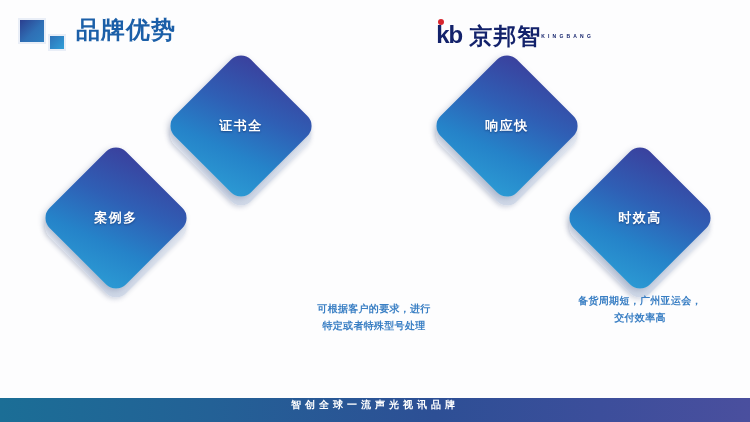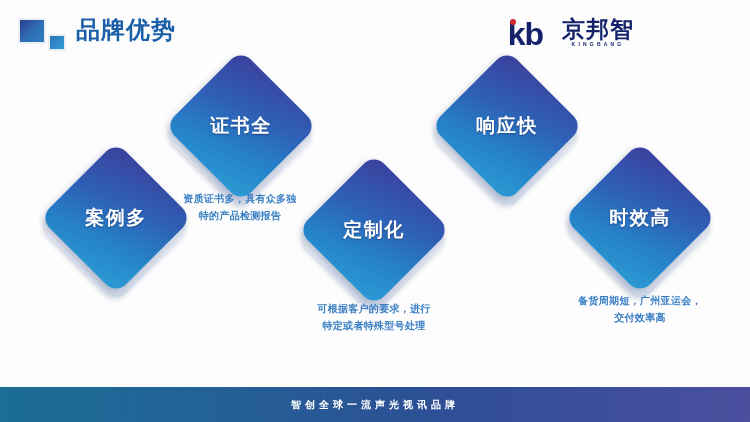--- a/index.html
+++ b/index.html
@@ -5,50 +5,50 @@
   html,body{margin:0;padding:0;}
   body{
     width:750px;height:422px;overflow:hidden;
     background:#ffffff;
     font-family:"Liberation Sans","DejaVu Sans",sans-serif;
     position:relative;
   }
   .slide{position:absolute;inset:0;background:#fdfdfe;}
 
   
-  .header{position:absolute;left:0;top:0;width:606px;height:60px;padding-left:40px;}
+  .header{position:absolute;left:0;top:0;width:606px;height:60px;}
   .sq-group{position:absolute;left:18px;top:18px;width:52px;height:36px;}
   .sq-big{
     position:absolute;left:0;top:0;width:28px;height:26px;
     background:linear-gradient(135deg,#2b3f8f 0%,#2f6fb5 55%,#2e7fc0 100%);
     border:2px solid #e9eef7;box-sizing:border-box;
   }
   .sq-small{
     position:absolute;left:30px;top:16px;width:18px;height:17px;
     background:linear-gradient(135deg,#2f72b8 0%,#2f9fd8 100%);
     border:2px solid #e9eef7;box-sizing:border-box;
   }
   .page-title{
     position:absolute;left:76px;top:14px;
     font-size:24px;font-weight:bold;color:#1b5fa8;letter-spacing:1px;
     line-height:32px;
   }
 
   
   .logo{position:absolute;right:12px;top:16px;height:32px;display:flex;align-items:flex-end;}
   .logo-mark{
-    font-size:32px;font-weight:bold;color:#13226b;
+    font-size:24px;font-weight:bold;color:#13226b;
     line-height:27px;letter-spacing:-1px;position:relative;
   }
   .logo-dot{
     position:absolute;left:2px;top:-2px;width:6px;height:6px;border-radius:50%;
     background:#d7262e;
   }
   .logo-cn{
-    margin-left:19px;display:flex;flex-direction:column;align-items:center;
+    margin-left:7px;display:flex;flex-direction:row;align-items:center;
   }
   .logo-cn-main{
     font-size:23px;font-weight:bold;color:#13226b;line-height:24px;letter-spacing:1px;
   }
   .logo-cn-sub{
     font-size:5px;color:#13226b;letter-spacing:3.2px;line-height:7px;
     font-weight:bold;margin-top:0px;
   }
 
   
@@ -61,35 +61,35 @@
   }
   .dia-main{
     position:absolute;left:0;top:0;width:108px;height:108px;
     transform:rotate(45deg);border-radius:14px;
     background:linear-gradient(160deg,#3b3f9c 0%,#2f5fb5 38%,#2583c9 70%,#2c9bd4 100%);
     box-shadow:0 3px 6px rgba(30,50,100,.25);
   }
   .dia-label{
     position:absolute;left:0;top:0;width:108px;height:108px;
     display:flex;align-items:center;justify-content:center;
-    color:#ffffff;font-size:19px;font-weight:bold;letter-spacing:1.5px;
+    color:#ffffff;font-size:13px;font-weight:bold;letter-spacing:1.5px;
     text-shadow:0 1px 2px rgba(15,35,85,.55);
     pointer-events:none;
   }
   .desc{
     position:absolute;text-align:center;
     color:#3a7fc4;font-size:10px;line-height:17px;font-weight:bold;
     letter-spacing:.3px;
   }
 
   
   .footer{
-    position:absolute;left:0;bottom:0;width:750px;height:35px;
+    position:absolute;left:0;bottom:0;width:750px;height:24px;
     background:linear-gradient(90deg,#1b6e96 0%,#236196 28%,#2d4f95 58%,#3c4e9b 80%,#4a4f9e 100%);
-    display:flex;align-items:center;justify-content:center;
+    display:flex;justify-content:center;
   }
   .footer-text{
     color:#ffffff;font-size:10px;font-weight:bold;letter-spacing:4px;
   }
 </style>
 </head>
 <body>
 
 <div class="slide">
 
@@ -116,28 +116,21 @@
     <div class="dia-shadow"></div>
     <div class="dia-main"></div>
     <div class="dia-label">案例多</div>
   </div>
 
   <div class="dia-wrap" style="left:187px;top:72px;">
     <div class="dia-shadow"></div>
     <div class="dia-main"></div>
     <div class="dia-label">证书全</div>
   </div>
-  <div class="desc" style="left:150px;top:190px;width:180px;white-space:pre-line;">资质证书多，具有众多独
-特的产品检测报告</div>
 
-  <div class="dia-wrap" style="left:320px;top:176px;">
-    <div class="dia-shadow"></div>
-    <div class="dia-main"></div>
-    <div class="dia-label">定制化</div>
-  </div>
   <div class="desc" style="left:284px;top:300px;width:180px;white-space:pre-line;">可根据客户的要求，进行
 特定或者特殊型号处理</div>
 
   <div class="dia-wrap" style="left:453px;top:72px;">
     <div class="dia-shadow"></div>
     <div class="dia-main"></div>
     <div class="dia-label">响应快</div>
   </div>
 
   <div class="dia-wrap" style="left:586px;top:164px;">

